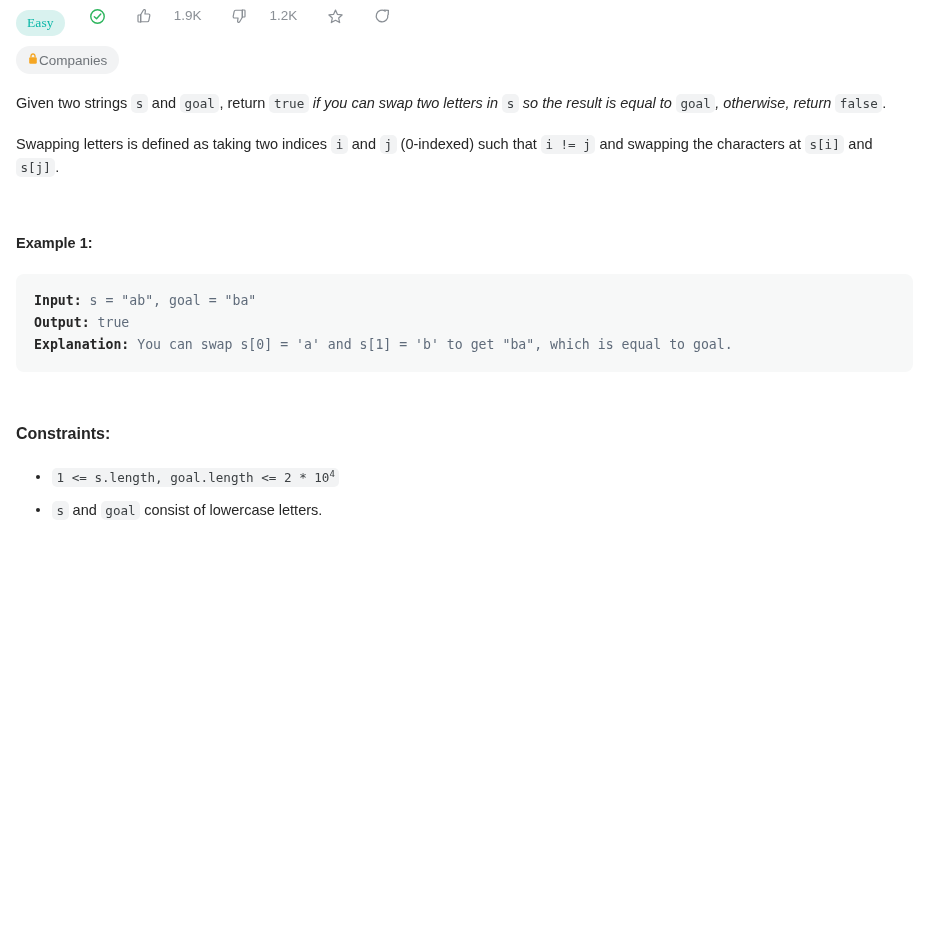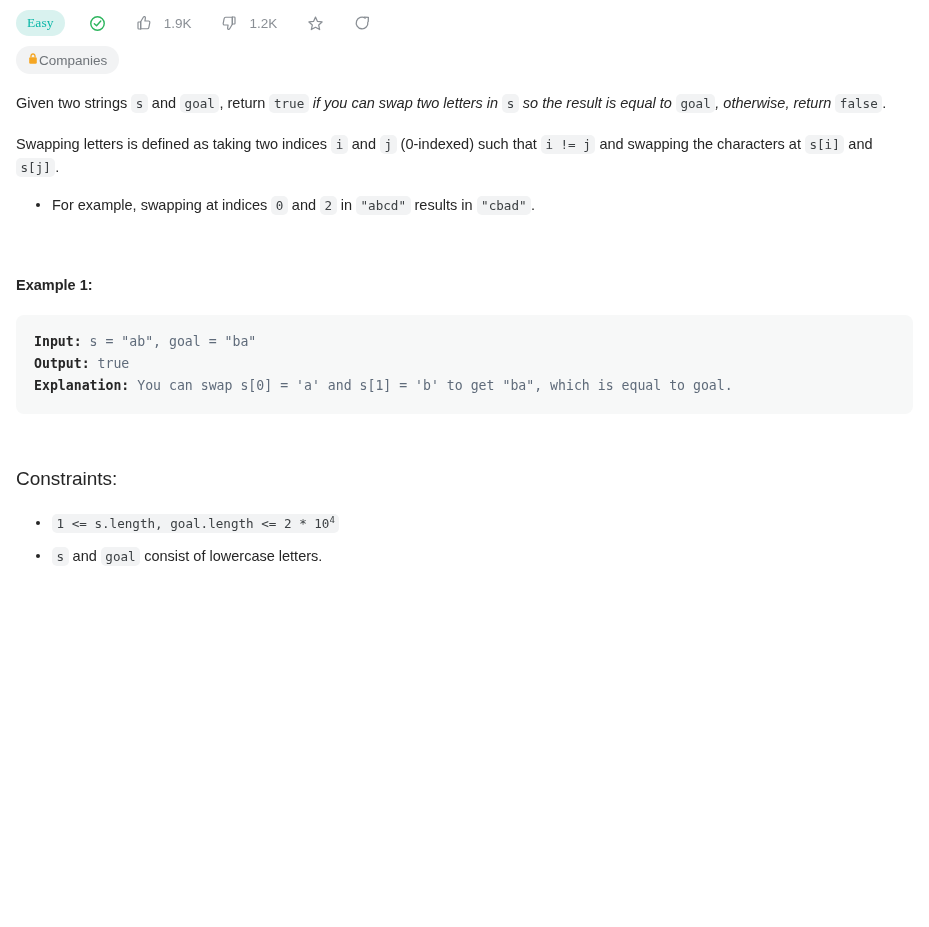--- a/index.html
+++ b/index.html
@@ -35,23 +35,23 @@
     border-radius: 21px;
     background: #d9f2ef;
     color: #0bb7a8;
     font-size: 13.5px;
     line-height: 26px;
     letter-spacing: .1px;
     font-family: Liberation Serif, serif;
   }
   .icon-btn {
     display: inline-flex;
-    align-items: center;
+    align-items: flex-start;
     justify-content: center;
-    gap: 12px;
+    gap: 22px;
     height: 30px;
     padding: 0 8px;
     margin-left: 14px;
     border-radius: 6px;
     color: #8a8f95;
     font-size: 13.5px;
     cursor: pointer;
     background: transparent;
     border: none;
   }
@@ -147,22 +147,22 @@
     word-break: normal;
     overflow-wrap: anywhere;
   }
   pre.example b {
     color: #262626;
     font-weight: bold;
   }
   .ex-block { margin-bottom: 28px; }
 
   .constraints-title {
-    font-weight: normal;
-    font-size: 19px;
+    font-weight: bold;
+    font-size: 16px;
     margin: 0 0 14px 0;
   }
 </style>
 </head>
 <body>
 
 <div class="page">
 
   <div class="meta-row">
 
@@ -232,25 +232,20 @@
   <div class="content">
 
     <p>
       <span>Given two strings </span><code class="inline">s</code><span> and </span><code class="inline">goal</code><span>, return </span><code class="inline">true</code><em> if you can swap two letters in </em><code class="inline">s</code><em> so the result is equal to </em><code class="inline">goal</code><em>, otherwise, return </em><code class="inline">false</code><span>.</span>
     </p>
 
     <p class="tight">
       <span>Swapping letters is defined as taking two indices </span><code class="inline">i</code><span> and </span><code class="inline">j</code><span> (0-indexed) such that </span><code class="inline">i != j</code><span> and swapping the characters at </span><code class="inline">s[i]</code><span> and </span><code class="inline">s[j]</code><span>.</span>
     </p>
 
-    <ul class="bullets">
-      <li>
-        <span>For example, swapping at indices </span><code class="inline">0</code><span> and </span><code class="inline">2</code><span> in </span><code class="inline">"abcd"</code><span> results in </span><code class="inline">"cbad"</code><span>.</span>
-      </li>
-    </ul>
 
     <div class="spacer-lg"></div>
 
     <div class="ex-block">
       <p class="ex-title">Example 1:</p>
       <pre class="example"><b>Input:</b><span> s = "ab", goal = "ba"</span>
 <b>Output:</b><span> true</span>
 <b>Explanation:</b><span> You can swap s[0] = 'a' and s[1] = 'b' to get "ba", which is equal to goal.</span></pre>
     </div>
 

